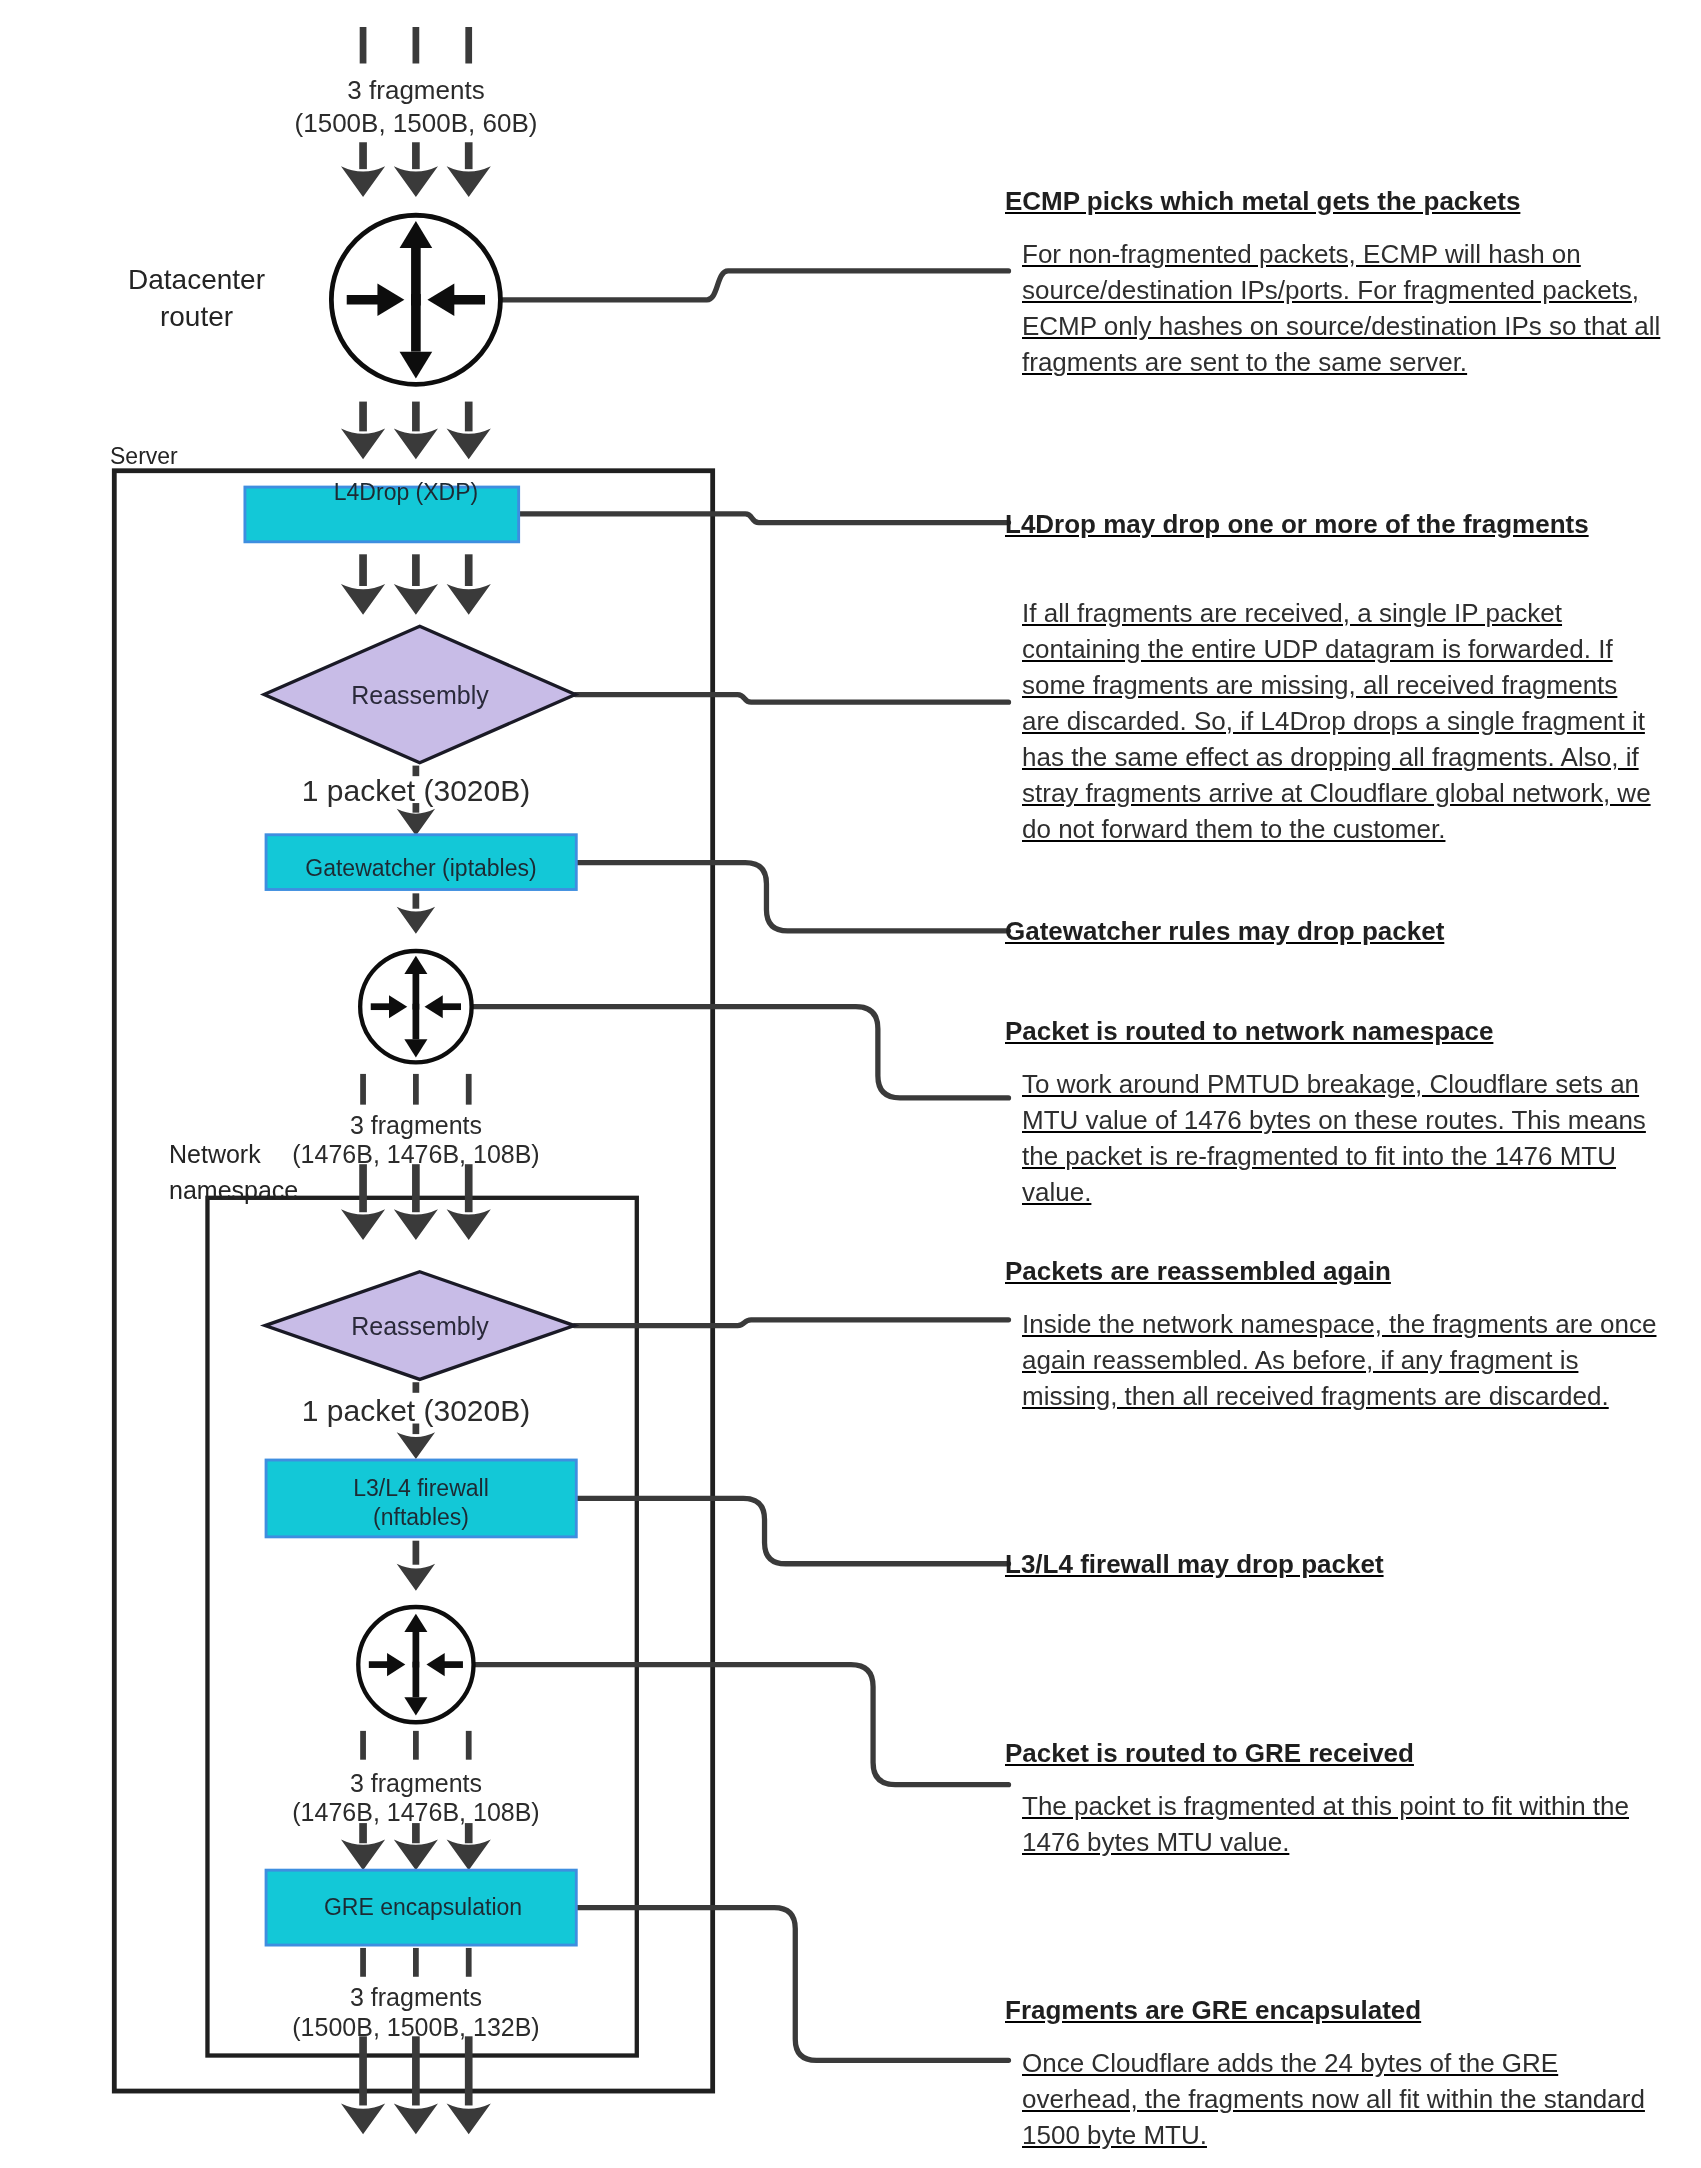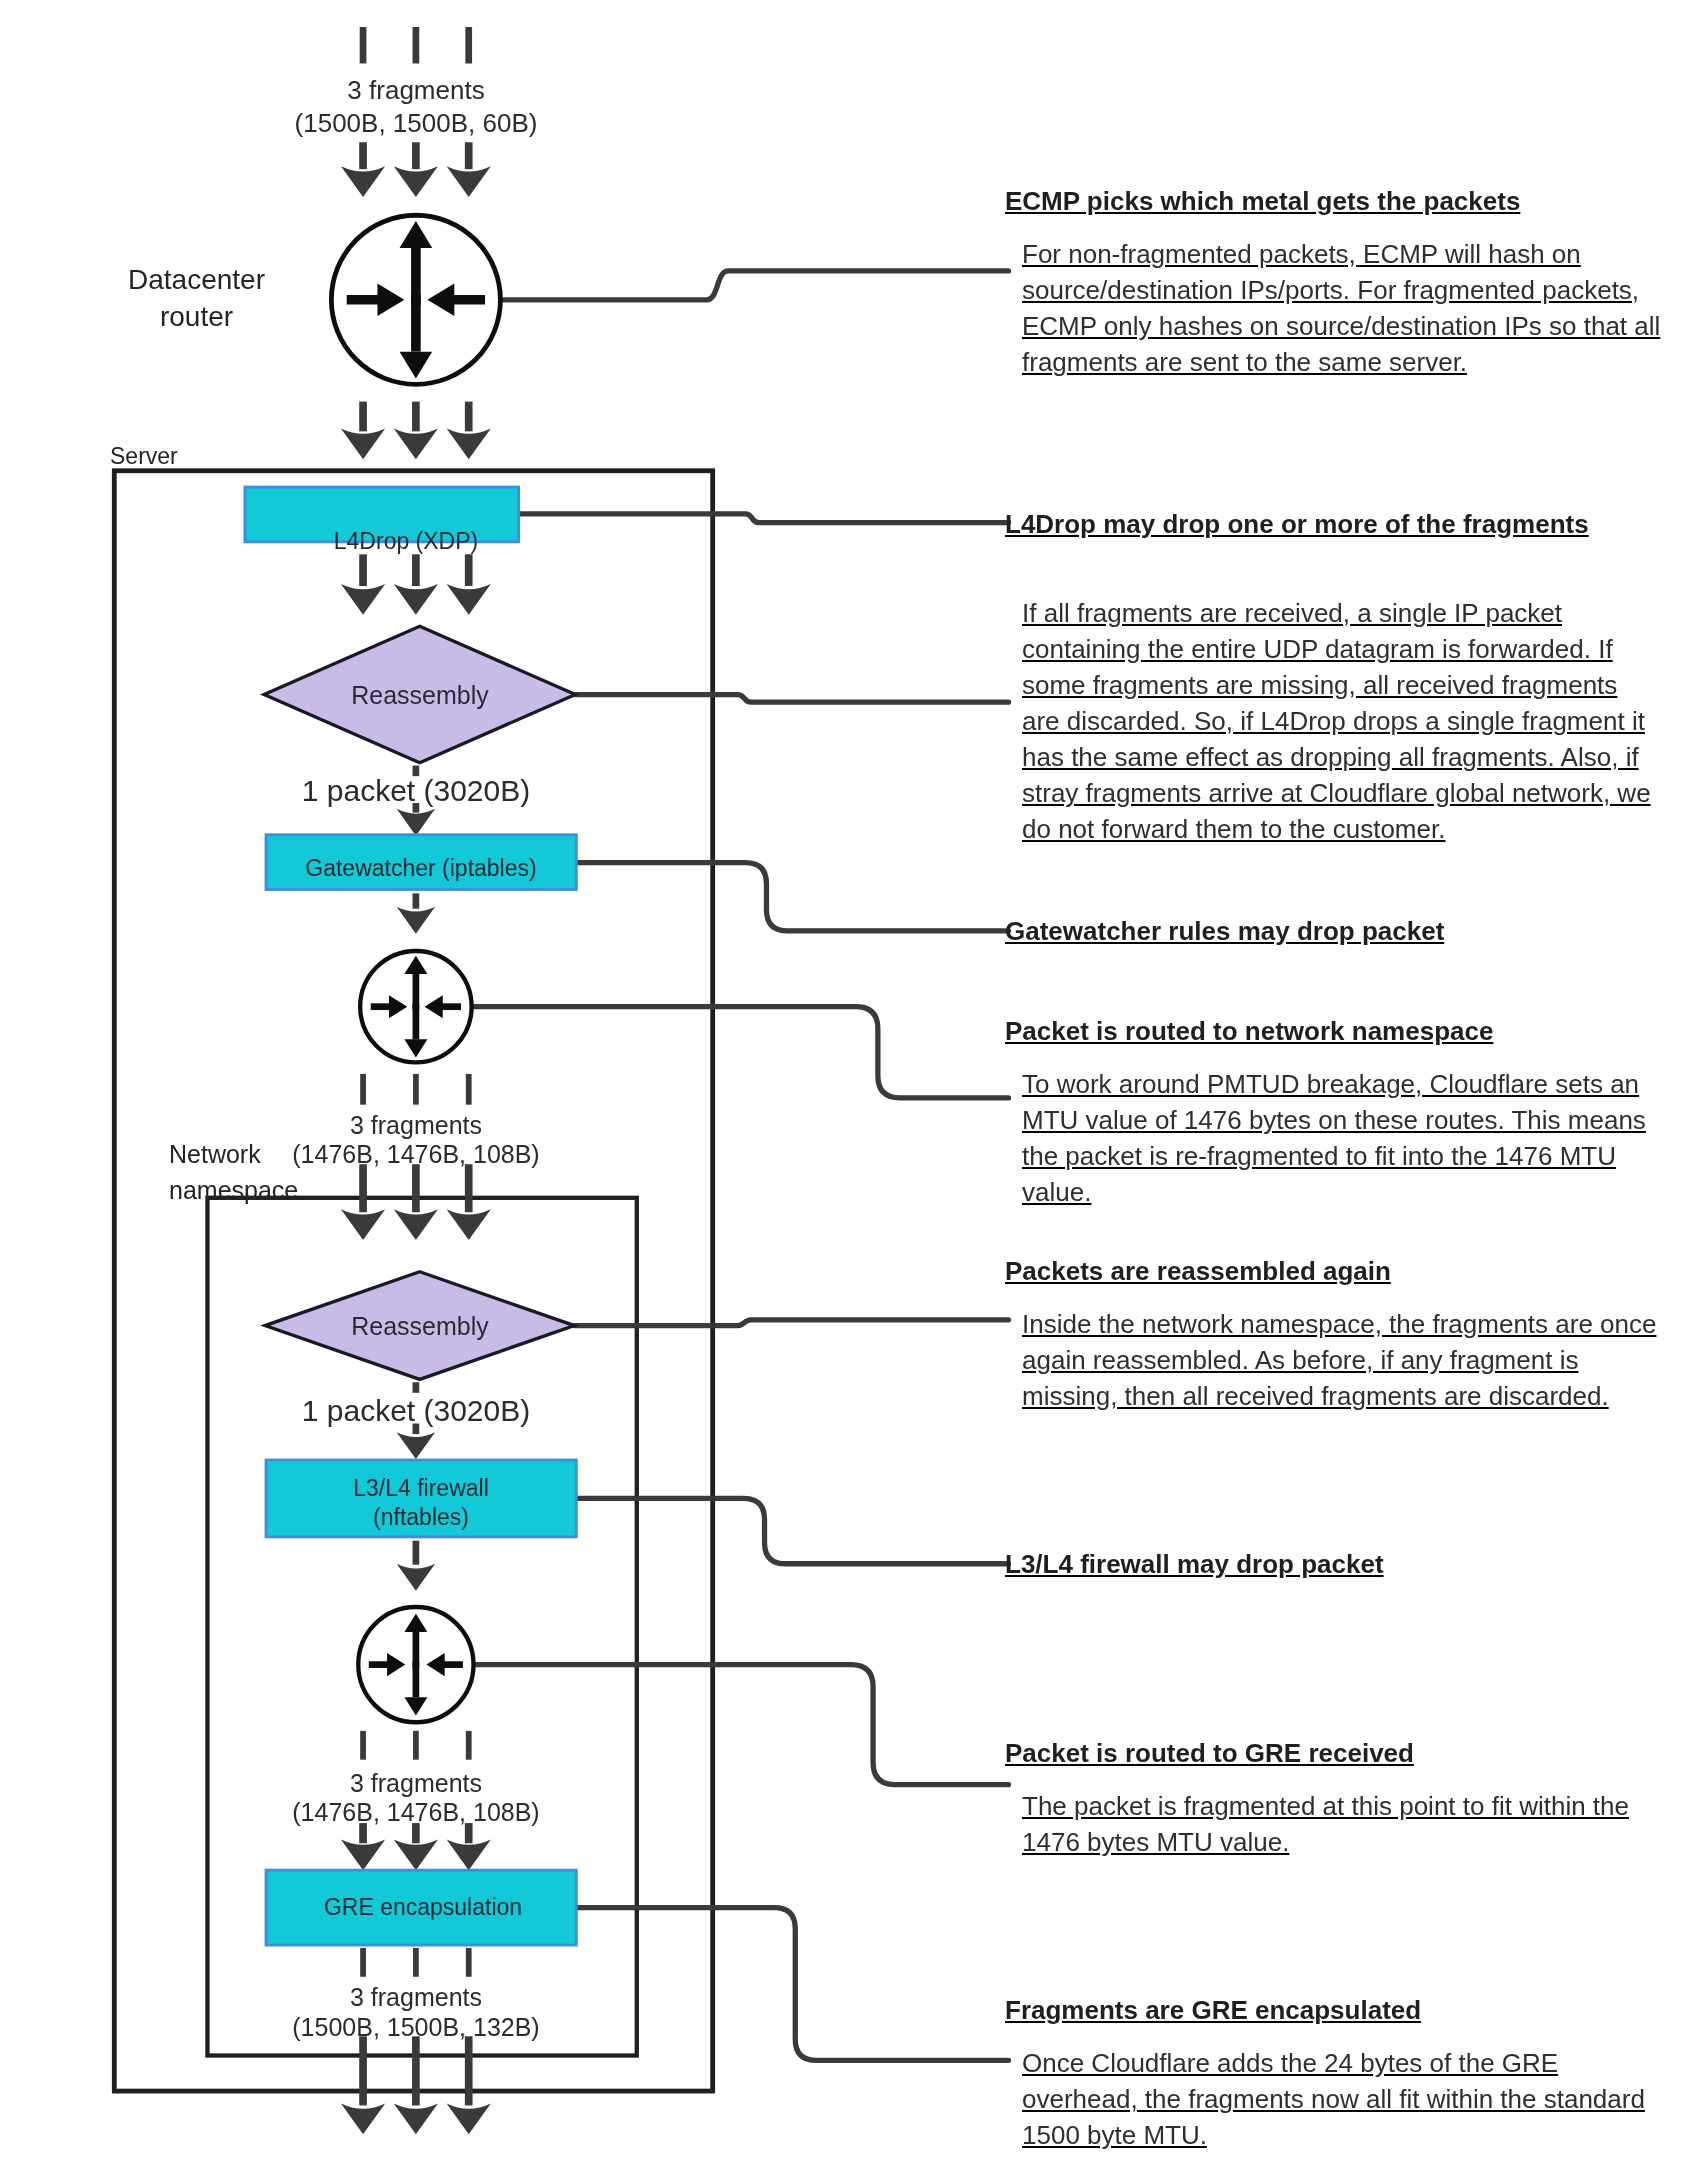--- a/index.html
+++ b/index.html
@@ -202,21 +202,21 @@
   <div class="txt center fs27" style="left:416px;top:75px">3 fragments</div>
   <div class="txt center fs27" style="left:416px;top:108px">(1500B, 1500B, 60B)</div>
 
   <div class="txt side-label" style="left:91px;top:261px;width:211px">
     <div>Datacenter</div>
     <div>router</div>
   </div>
 
   <div class="txt corner-label" style="left:110px;top:443px">Server</div>
 
-  <div class="node-label" style="left:245px;top:514px;width:322px;height:55px">L4Drop (XDP)</div>
+  <div class="node-label" style="left:245px;top:465px;width:322px;height:55px">L4Drop (XDP)</div>
 
   <div class="txt center diamond-label" style="left:420px;top:681px">Reassembly</div>
 
   <div class="txt center fs31" style="left:416px;top:774px">1 packet (3020B)</div>
 
   <div class="node-label" style="left:266px;top:835px;width:310px;height:67px">Gatewatcher (iptables)</div>
 
   <div class="txt center fs26" style="left:416px;top:1110px">3 fragments</div>
   <div class="txt center fs26" style="left:416px;top:1139px">(1476B, 1476B, 108B)</div>
 

